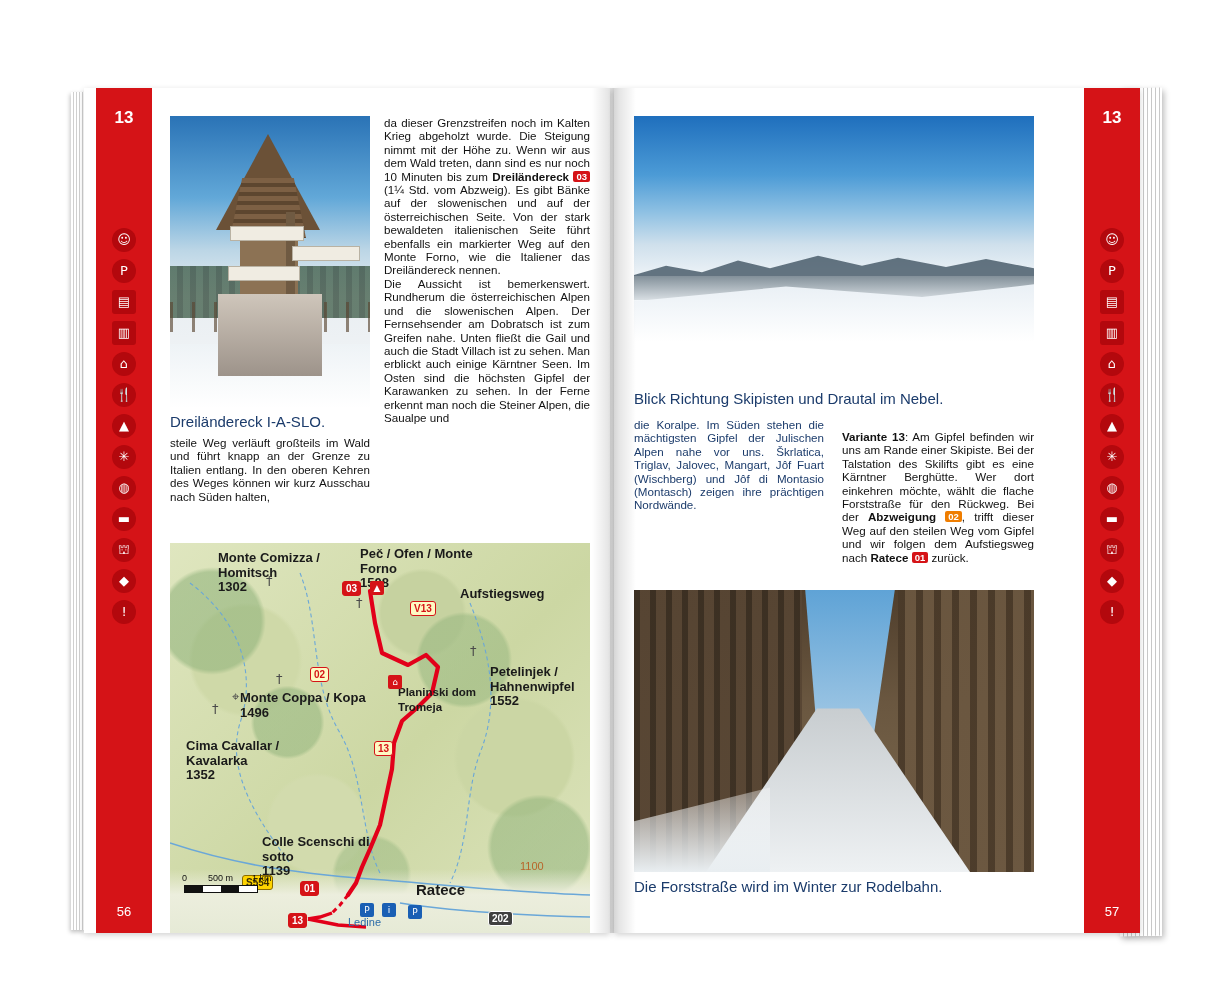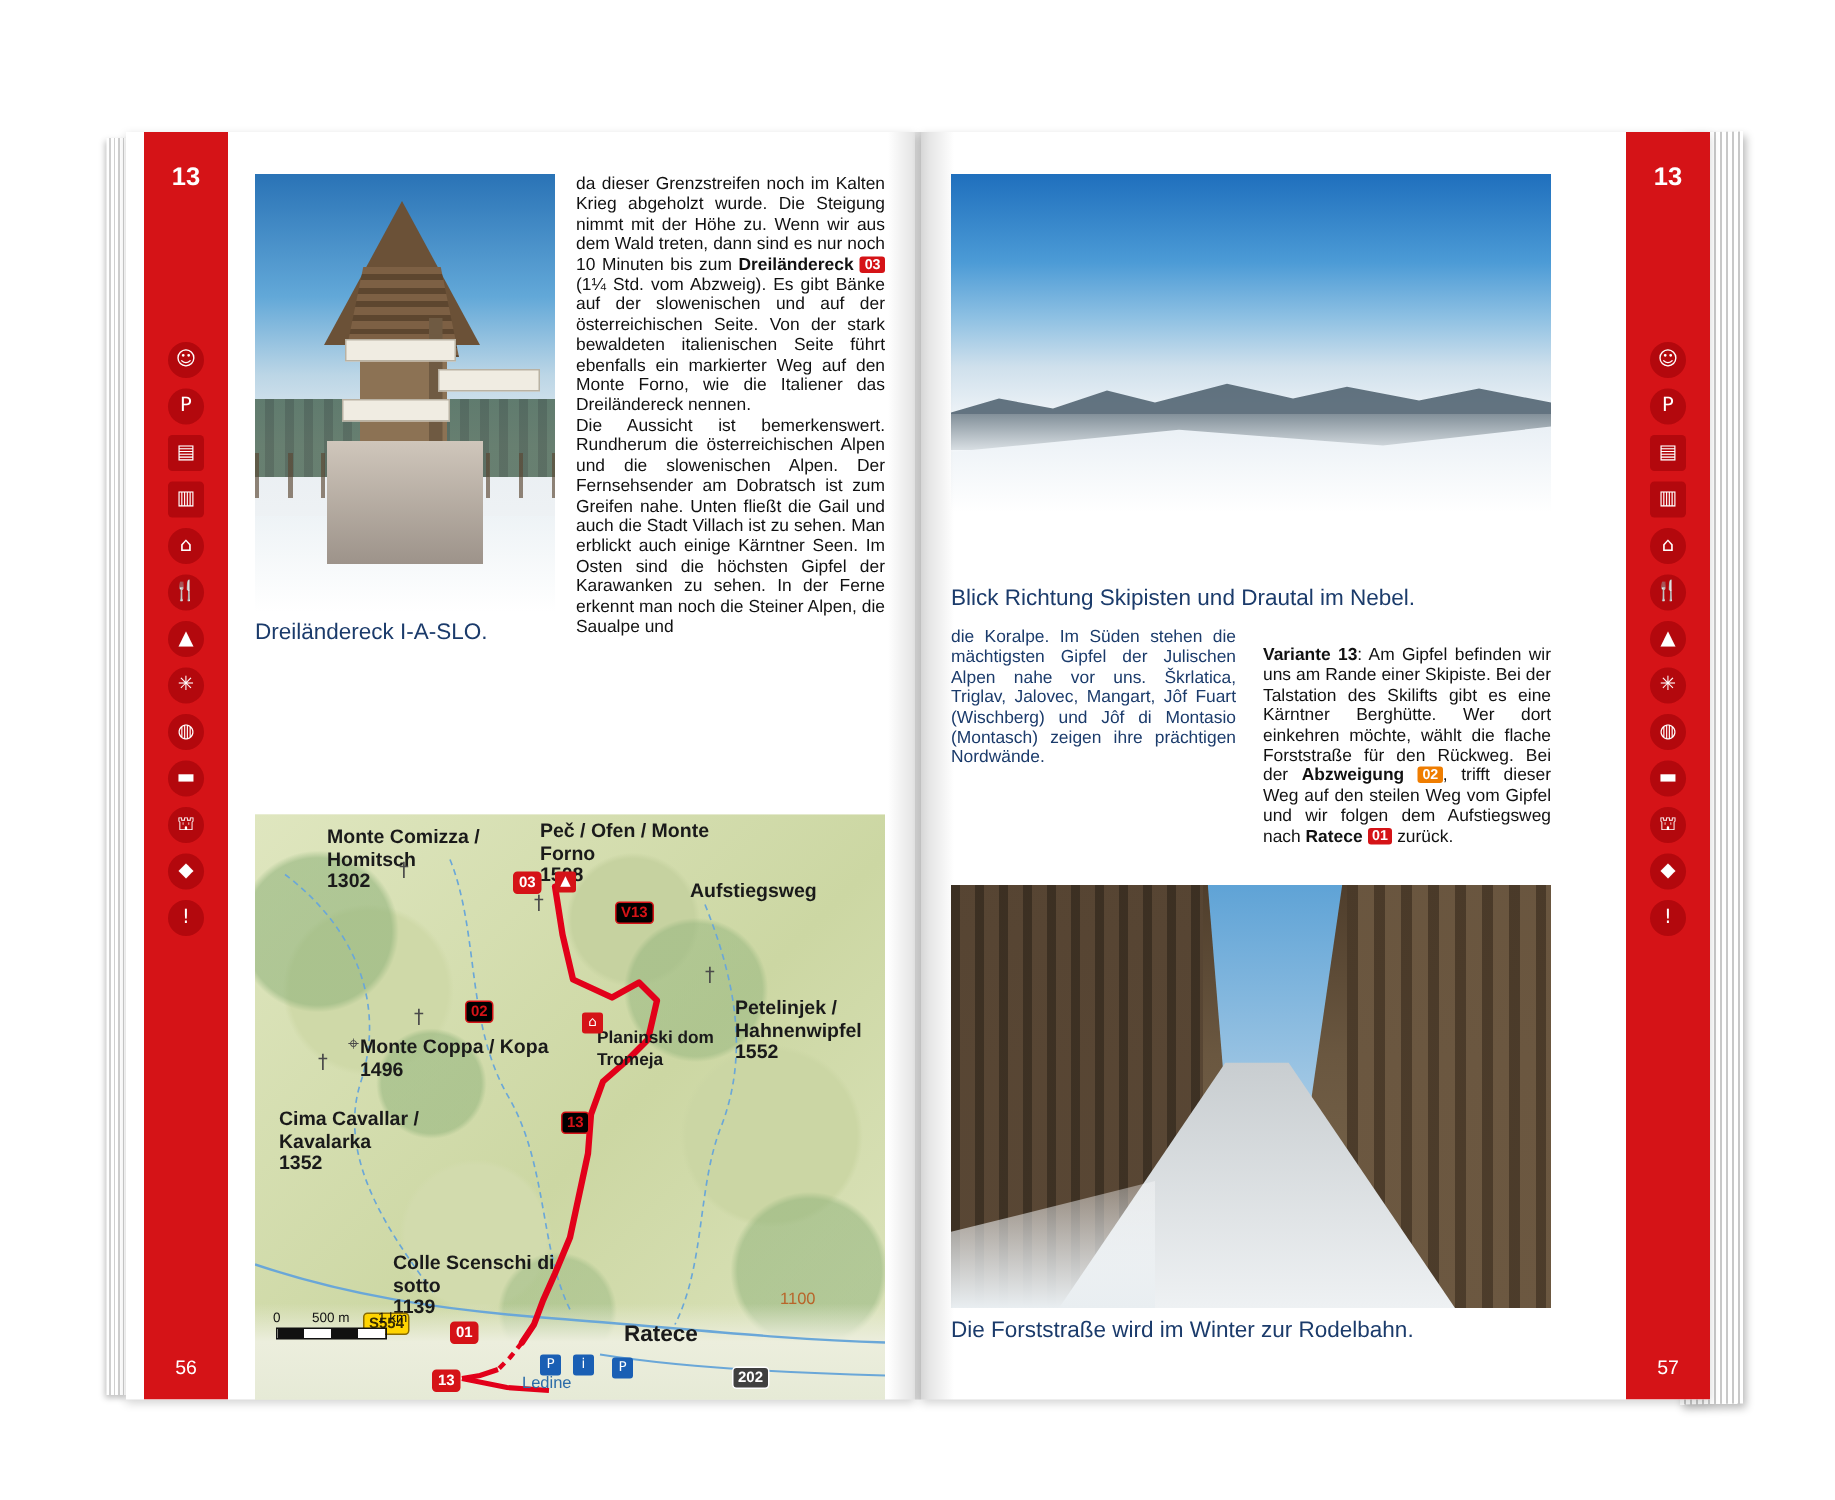--- a/index.html
+++ b/index.html
@@ -357,21 +357,21 @@
     font-family: "Liberation Sans", sans-serif;
     font-size: 13px;
     font-weight: bold;
     color: #1a1a1a;
     line-height: 14.5px;
     white-space: pre-line;
   }
   .map-label.sm { font-size: 11px; font-weight: normal; }
   .badge {
     position: absolute;
-    background: #000000;
+    background: #fef9c3;
     border: 1.6px solid #d51317;
     color: #d51317;
     font-size: 10px;
     font-weight: bold;
     padding: 1px 3px;
     border-radius: 3px;
     font-family: "Liberation Sans", sans-serif;
   }
   .badge.filled { background: #d51317; color: #ffffff; }
   .badge.road   { background: #ffd400; border-color: #8a6b00; color: #3a2e00; }
@@ -451,20 +451,23 @@
         <div class="post"></div>
         <div class="sign" style="left:60px; top:110px; width:72px;"></div>
         <div class="sign" style="left:122px; top:130px; width:66px;"></div>
         <div class="sign" style="left:58px; top:150px; width:70px;"></div>
         <div class="fence"></div>
         <div class="snow"></div>
         <div class="base"></div>
       </div>
       <div class="cap" style="left:18px; top:325px; width:210px;">Dreiländereck I-A-SLO.</div>
 
+      <div class="col" style="left:18px; top:348px; width:200px;">
+        <span>steile Weg verläuft großteils im Wald und führt knapp an der Grenze zu Italien entlang. In den oberen Kehren des Weges können wir kurz Ausschau nach Süden halten,</span>
+      </div>
 
       <div class="col" style="left:232px; top:28px; width:206px;">
         <p style="margin:0 0 0 0;">
           <span>da dieser Grenzstreifen noch im Kalten Krieg abgeholzt wurde. Die Steigung nimmt mit der Höhe zu. Wenn wir aus dem Wald treten, dann sind es nur noch 10 Minuten bis zum </span><b>Dreiländereck</b>&nbsp;<span class="rnum">03</span><span> (1¼ Std. vom Abzweig). Es gibt Bänke auf der slowenischen und auf der österreichischen Seite. Von der stark bewaldeten italienischen Seite führt ebenfalls ein markierter Weg auf den Monte Forno, wie die Italiener das Dreiländereck nennen.</span>
         </p>
         <p style="margin:0;">
           <span>Die Aussicht ist bemerkenswert. Rundherum die österreichischen Alpen und die slowenischen Alpen. Der Fernsehsender am Dobratsch ist zum Greifen nahe. Unten fließt die Gail und auch die Stadt Villach ist zu sehen. Man erblickt auch einige Kärntner Seen. Im Osten sind die höchsten Gipfel der Karawanken zu sehen. In der Ferne erkennt man noch die Steiner Alpen, die Saualpe und</span>
         </p>
       </div>
 

